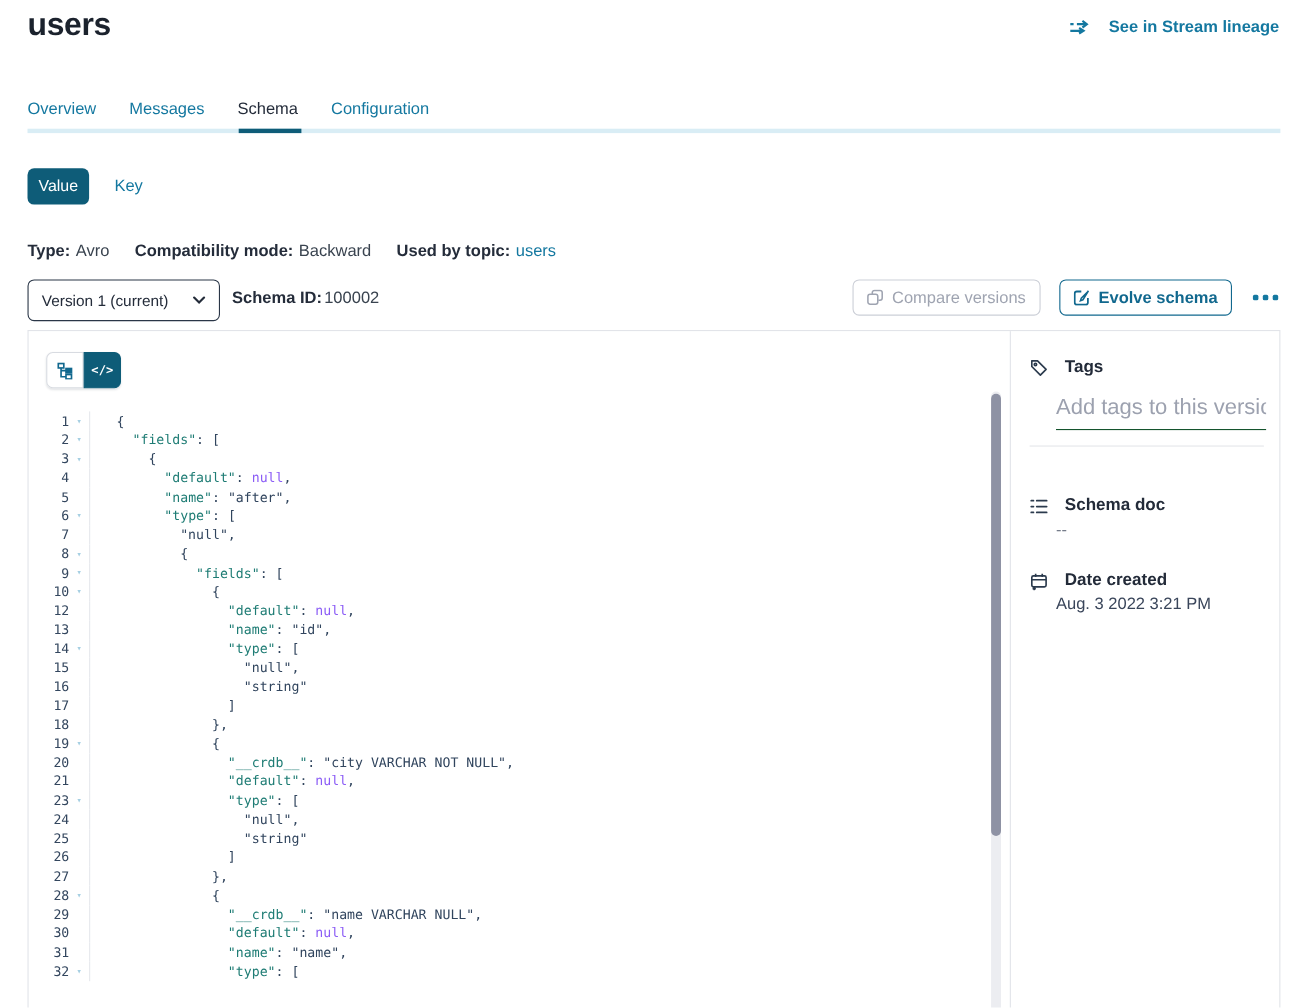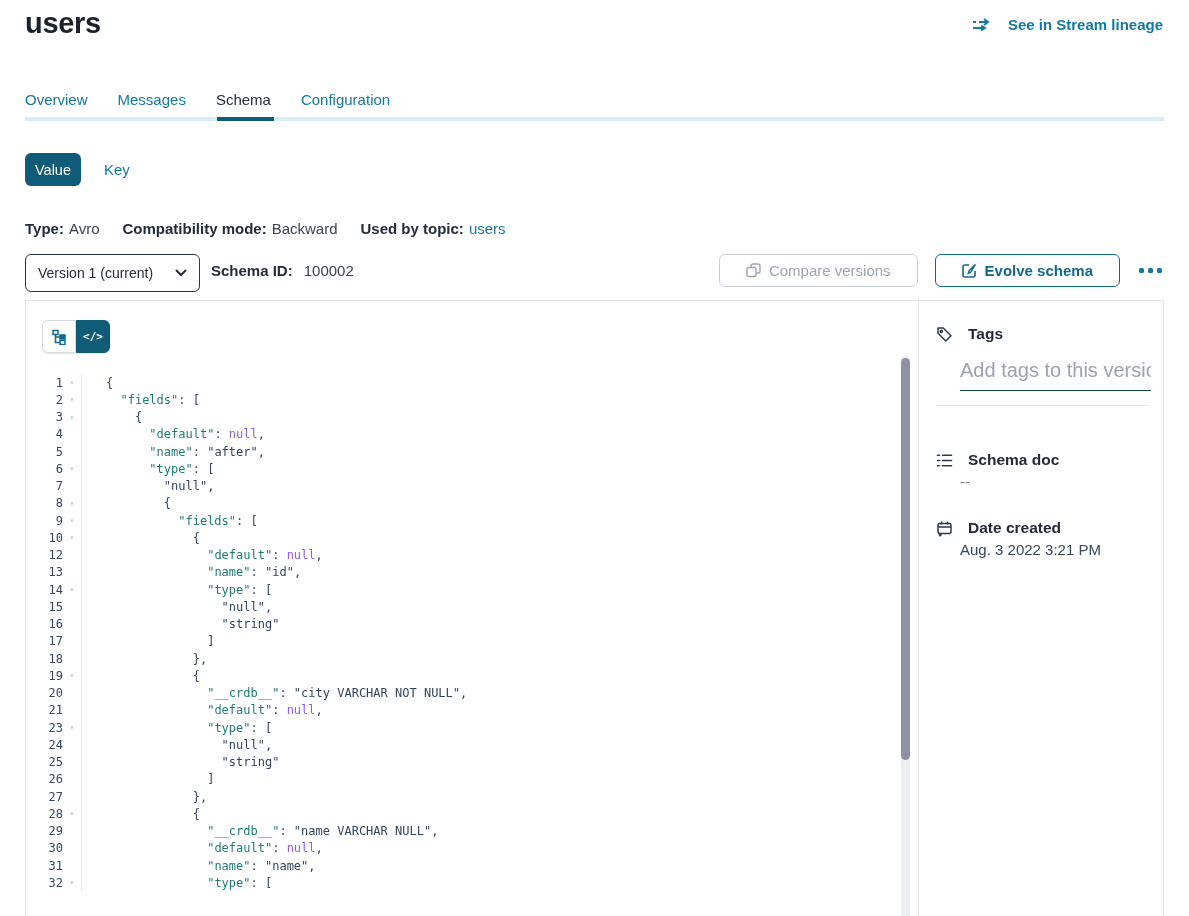--- a/index.html
+++ b/index.html
@@ -30,26 +30,26 @@
   .meta-item { display:flex; gap:5px; }
   .meta-label { font-weight:700; color:#242C3A; }
   .meta-value { color:#39434F; }
   .meta-value.link { color:#1478A0; cursor:pointer; }
 
   
   .version-select { position:absolute; left:25px; top:254px; width:175px; height:38px;
     border:1px solid #2A3647; border-radius:6px; display:flex; align-items:center;
     padding:0 12px; font-size:14px; color:#242C3A; cursor:pointer; background:#fff; }
   .version-select .chev { margin-left:auto; display:flex; }
-  .schema-id-wrap { position:absolute; left:211px; top:262px; font-size:15px; display:flex; gap:11px; }
+  .schema-id-wrap { position:absolute; left:211px; top:262px; font-size:15px; display:flex; gap:2px; }
   .schema-id-label { font-weight:700; }
   .schema-id-value { color:#39434F; }
   .version-actions { position:absolute; right:25px; top:254px; display:flex; align-items:center; gap:17px; }
   .btn { height:33px; border-radius:6px; background:#fff; font-family:inherit; font-size:15px;
-    display:flex; align-items:center; gap:8px; padding:0 26px; cursor:pointer; }
+    display:flex; align-items:center; gap:8px; padding:0 12px; cursor:pointer; }
   .btn-compare { border:1px solid #CCCFD7; color:#9FA4B1; font-weight:500; }
   .btn-evolve { border:1px solid #11688E; color:#11688E; font-weight:600; }
   .more-dots { display:flex; gap:4px; padding:4px 2px; cursor:pointer; }
   .more-dots i { width:5px; height:5px; background:#1478A0; border-radius:1.5px; display:block; }
 
   
   .main-panel { position:absolute; left:25px; top:300px; width:1139px; height:640px;
     border:1px solid #E2E4E9; background:#fff; }
   .code-panel { position:absolute; left:0; top:0; bottom:0; right:245px; }
   .side-panel { position:absolute; right:0; top:0; bottom:0; width:245px; border-left:1px solid #E2E4E9; }

